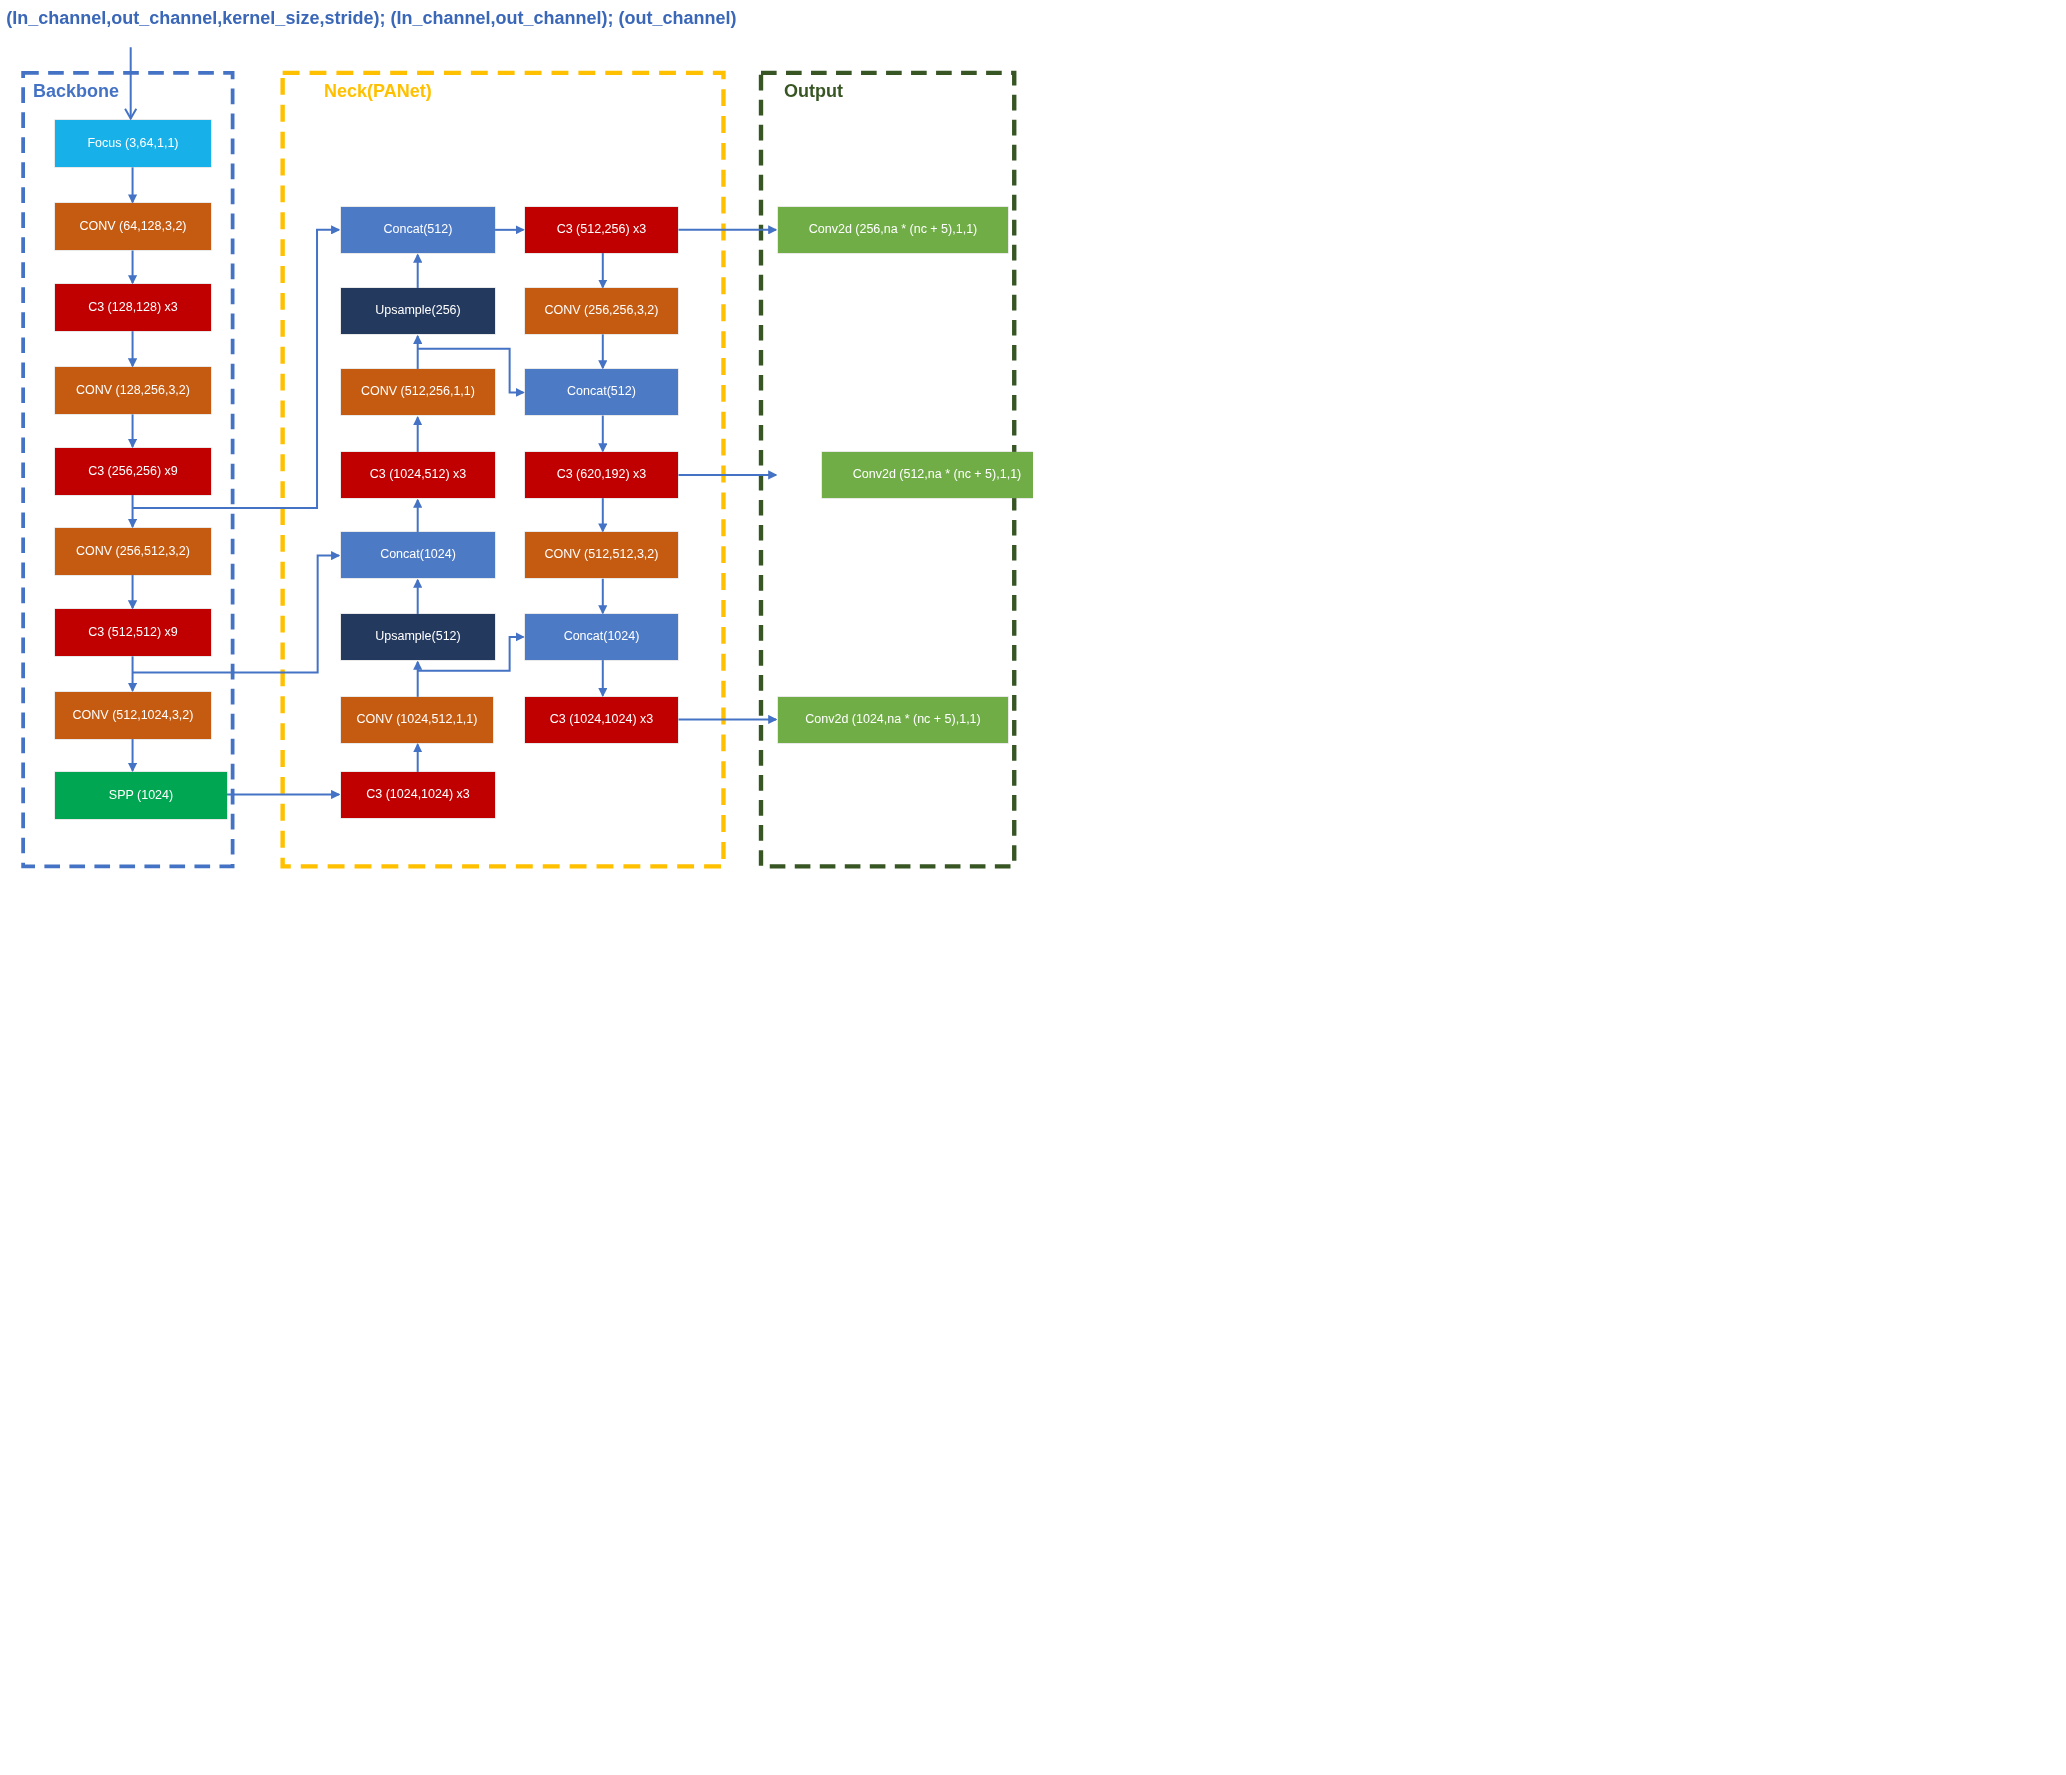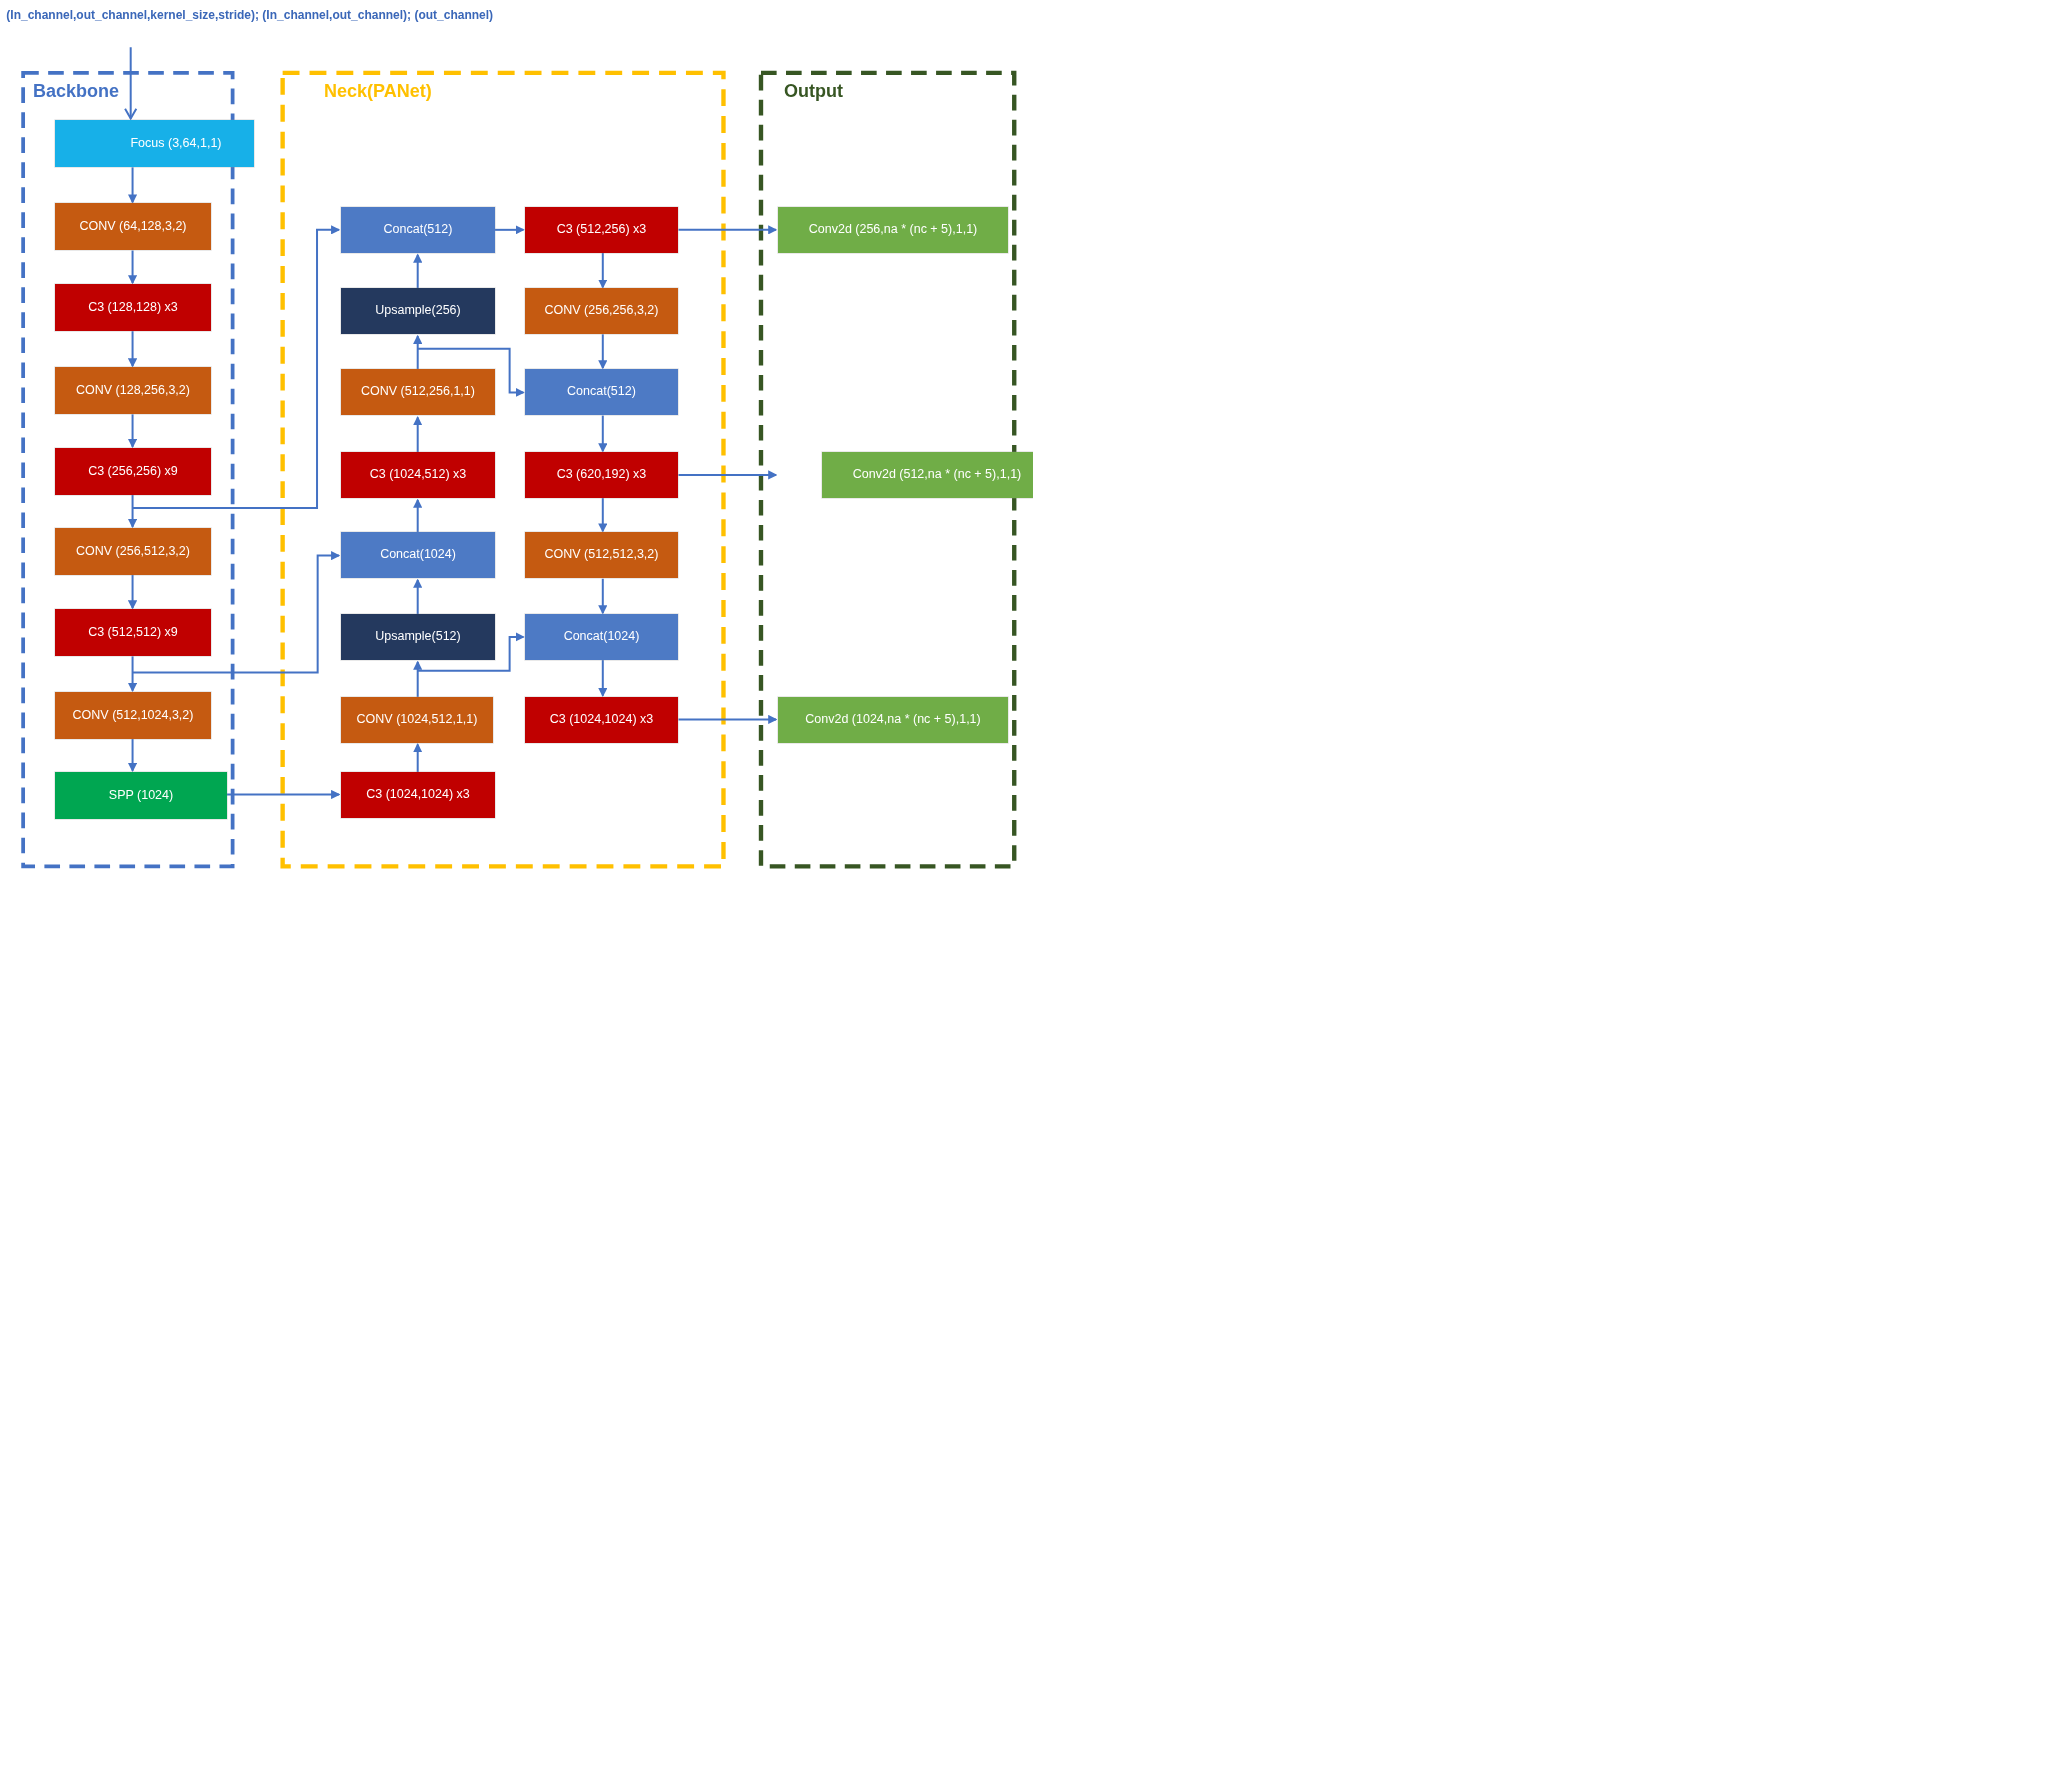--- a/index.html
+++ b/index.html
@@ -1,41 +1,41 @@
 <!DOCTYPE html>
 <html style="--focus: #17b0e8; --conv: #c55a11; --c3: #c00000; --spp: #00a651; --concat: #4d7ac5; --upsample: #24395e; --conv2d: #70ad47; --arrow: #4472c4; --backbone-border: #4472c4; --neck-border: #ffc000; --output-border: #375623; --title-color: #3a67b8;font-size:10px"><head>
 <meta charset="utf-8">
 <style>
   html,body{margin:0;padding:0;background:#ffffff;}
   .canvas{
     position:relative;width:1033px;height:888px;background:#ffffff;
     font-family:"Liberation Sans",sans-serif;overflow:hidden;
   }
   .title{
-    position:absolute;left:6.3px;top:7.5px;font-size:12px;font-weight:bold;
+    position:absolute;left:6.3px;top:7.5px;font-size:18px;font-weight:bold;
     color:var(--title-color);letter-spacing:0px;white-space:nowrap;
   }
   .layer{position:absolute;left:0;top:0;width:1033px;height:888px;}
   .edge{stroke:var(--arrow);stroke-width:3.2;fill:none;}
   #tri path{fill:var(--arrow);}
   #vee path{stroke:var(--arrow);fill:none;stroke-width:1.4;}
   .grect{fill:none;}
   .gb-backbone{stroke:var(--backbone-border);stroke-width:6;stroke-dasharray:25 15;}
   .gb-neck{stroke:var(--neck-border);stroke-width:7;stroke-dasharray:27 16;}
   .gb-output{stroke:var(--output-border);stroke-width:7;stroke-dasharray:25 15;}
   .glabel{position:absolute;font-size:18px;font-weight:bold;white-space:nowrap;}
   .gl-backbone{color:var(--backbone-border);}
   .gl-neck{color:var(--neck-border);}
   .gl-output{color:var(--output-border);text-align:right;}
   .node{
     position:absolute;display:flex;align-items:center;justify-content:center;
     color:#ffffff;font-size:12.5px;text-align:center;line-height:1.1;
     box-shadow:0 0 0 0.6px rgba(150,150,150,.35);
   }
-  .t-focus{background:var(--focus);padding-left:43px;}
+  .t-focus{background:var(--focus);}
   .t-conv{background:var(--conv);}
   .t-c3{background:var(--c3);}
   .t-spp{background:var(--spp);}
   .t-concat{background:var(--concat);}
   .t-up{background:var(--upsample);}
   .t-out{background:var(--conv2d);}
 </style>
 </head>
 <body>
 

